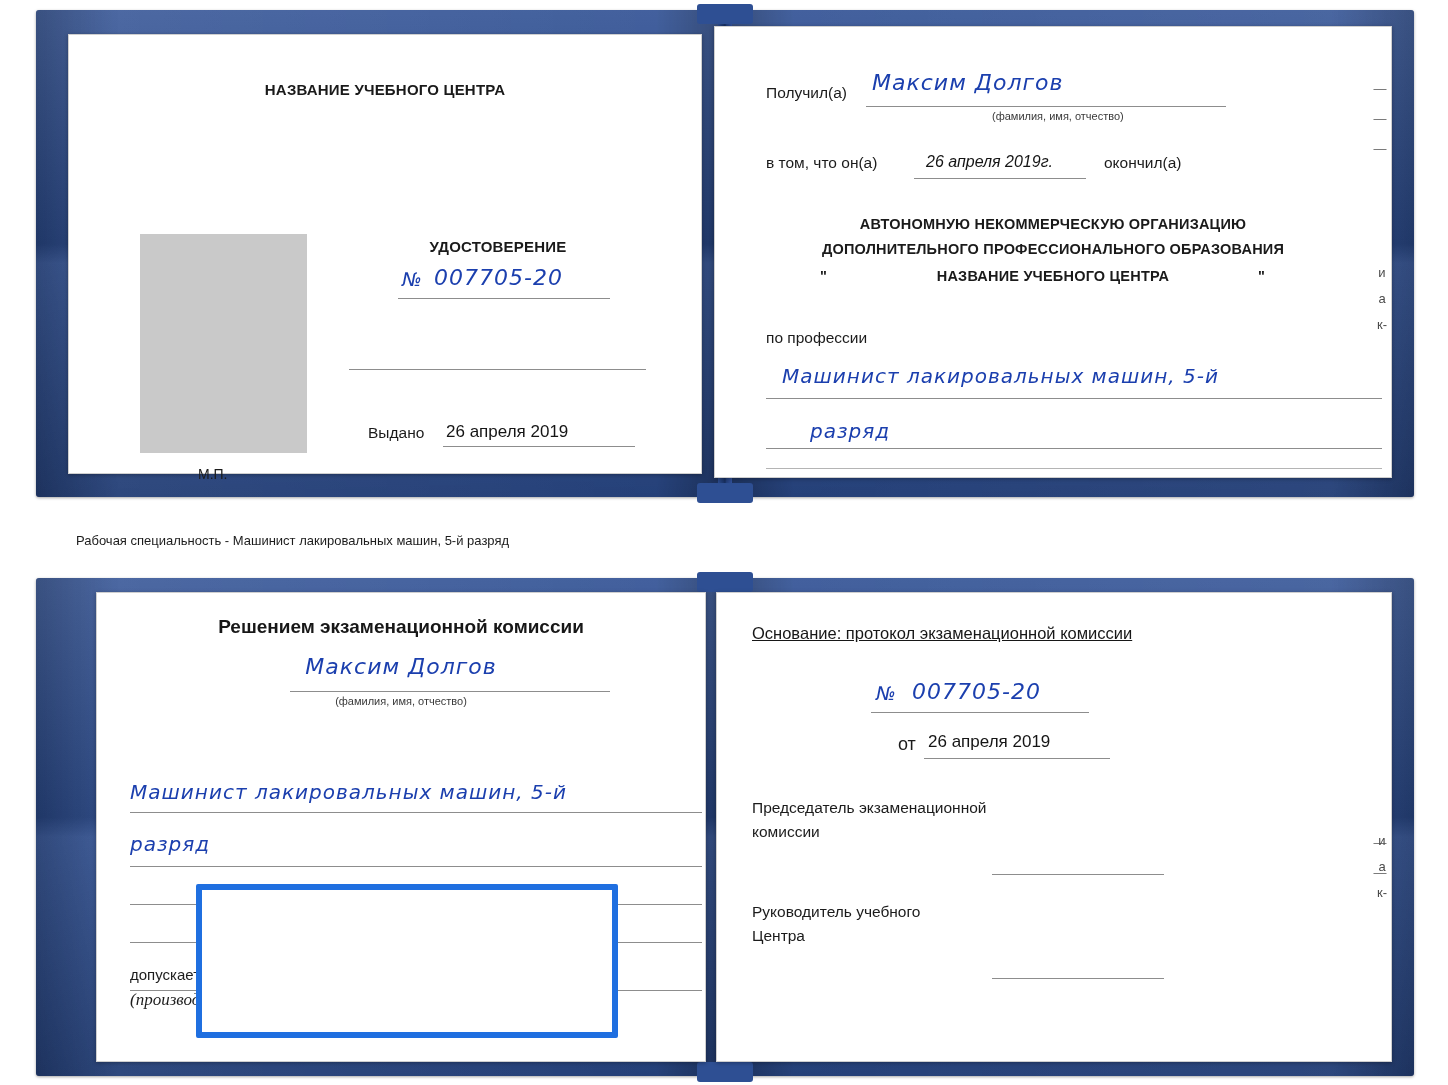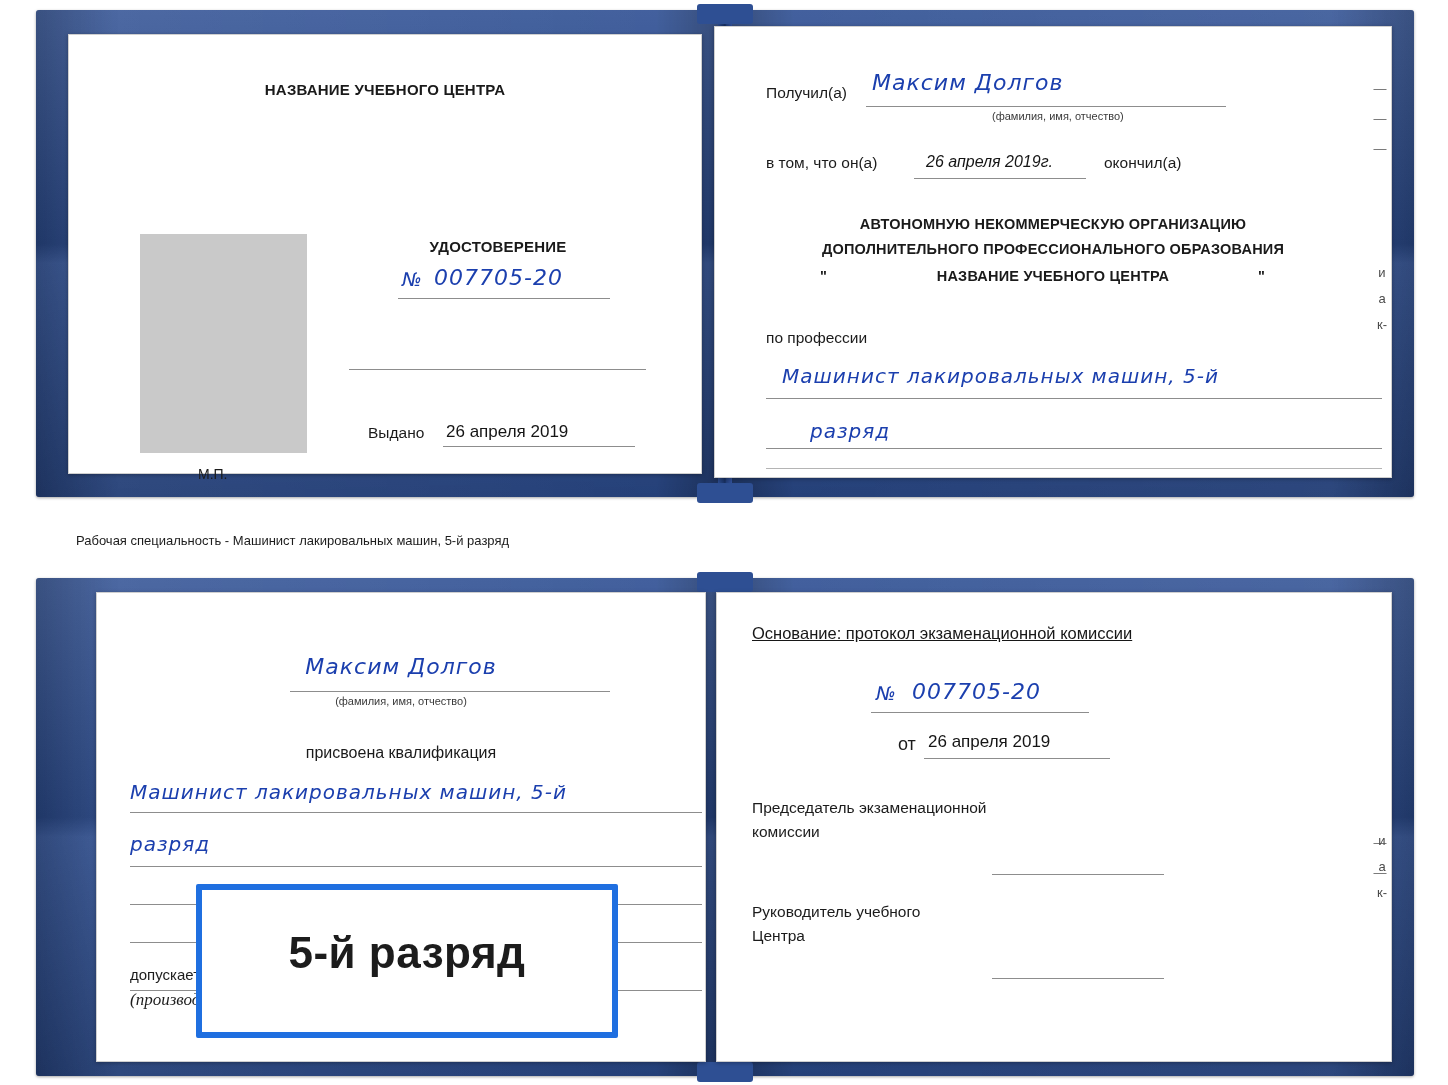--- a/index.html
+++ b/index.html
@@ -213,42 +213,41 @@
 
   <div class="book book-bottom">
     <div class="cover-shade"></div>
     <div class="spine"></div>
     <div class="spine-notch notch-top"></div>
     <div class="spine-notch notch-bottom"></div>
 
     <div class="paper" style="left:60px; top:14px; width:610px; height:470px;">
       <div class="paper-inner"></div>
 
+      <div style="position:absolute; left:0; top:24px; width:610px; text-align:center; font-size:19px; font-weight:bold; color:#171717;">Решением экзаменационной комиссии</div>
 
       <div class="hand hand-blue-lg" style="position:absolute; left:0; top:62px; width:610px; text-align:center;">Максим Долгов</div>
       <div class="rule" style="left:194px; top:99px; width:320px;"></div>
       <div class="small" style="position:absolute; left:0; top:103px; width:610px; text-align:center;">(фамилия, имя, отчество)</div>
 
-      <div style="position:absolute; left:0; top:152px; width:610px; text-align:center; font-size:16px; color:#1b1b1b;">присвоена квалификация</div>
 
       <div class="hand" style="position:absolute; left:34px; top:188px; font-size:20px;">Машинист лакировальных машин, 5-й</div>
       <div class="rule" style="left:34px; top:220px; width:572px;"></div>
 
       <div class="hand" style="position:absolute; left:34px; top:240px; font-size:20px;">разряд</div>
       <div class="rule" style="left:34px; top:274px; width:572px;"></div>
       <div class="rule" style="left:34px; top:312px; width:572px;"></div>
       <div class="rule" style="left:34px; top:350px; width:572px;"></div>
 
       <div class="typed" style="position:absolute; left:34px; top:374px; font-style:normal; font-family:'Liberation Sans',sans-serif; font-size:15px;">допускается к</div>
       <div class="typed" style="position:absolute; left:160px; top:372px;">работе согласно должностным</div>
       <div class="rule" style="left:34px; top:398px; width:572px;"></div>
       <div class="typed" style="position:absolute; left:34px; top:398px;">(производственным) инструкциям</div>
 
       <div class="highlight-box" style="left:100px; top:292px; width:422px; height:154px;"></div>
-      <div class="highlight-text" style="left:100px; top:336px; width:422px; text-align:center;">5-й разряд</div>
     </div>
 
     <div class="paper" style="left:680px; top:14px; width:676px; height:470px;">
       <div class="paper-inner"></div>
 
       <div style="position:absolute; left:36px; top:32px; font-size:16.5px; color:#171717;text-decoration:underline;">Основание:  протокол  экзаменационной  комиссии</div>
 
       <div class="hand hand-blue-md" style="position:absolute; left:160px; top:90px;">№</div>
       <div class="hand hand-blue-lg" style="position:absolute; left:196px; top:87px;">007705-20</div>
       <div class="rule" style="left:155px; top:120px; width:218px;"></div>

